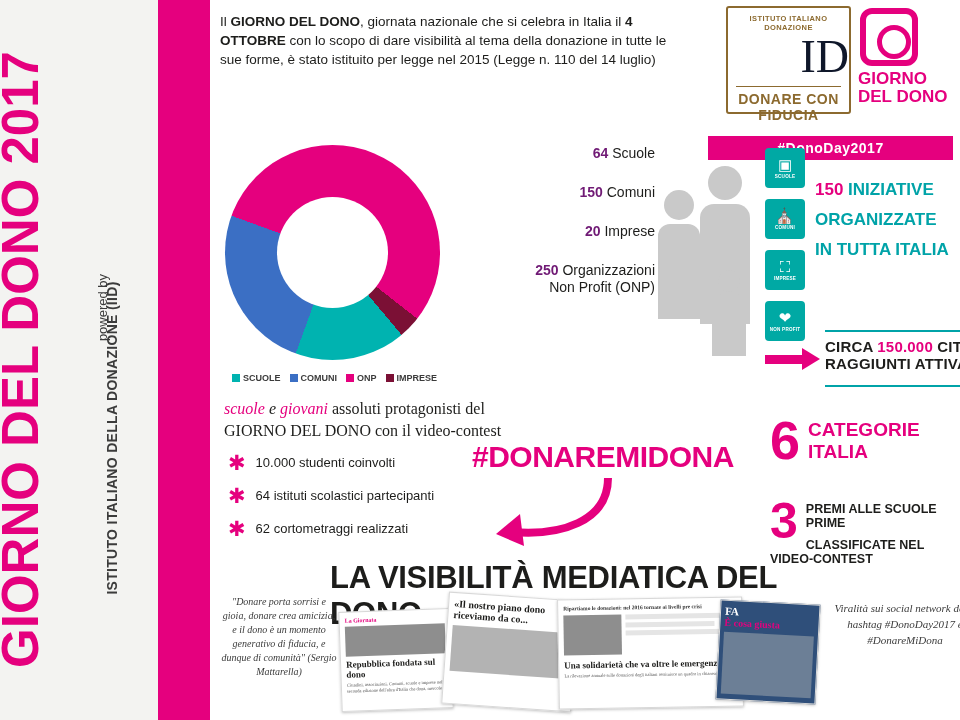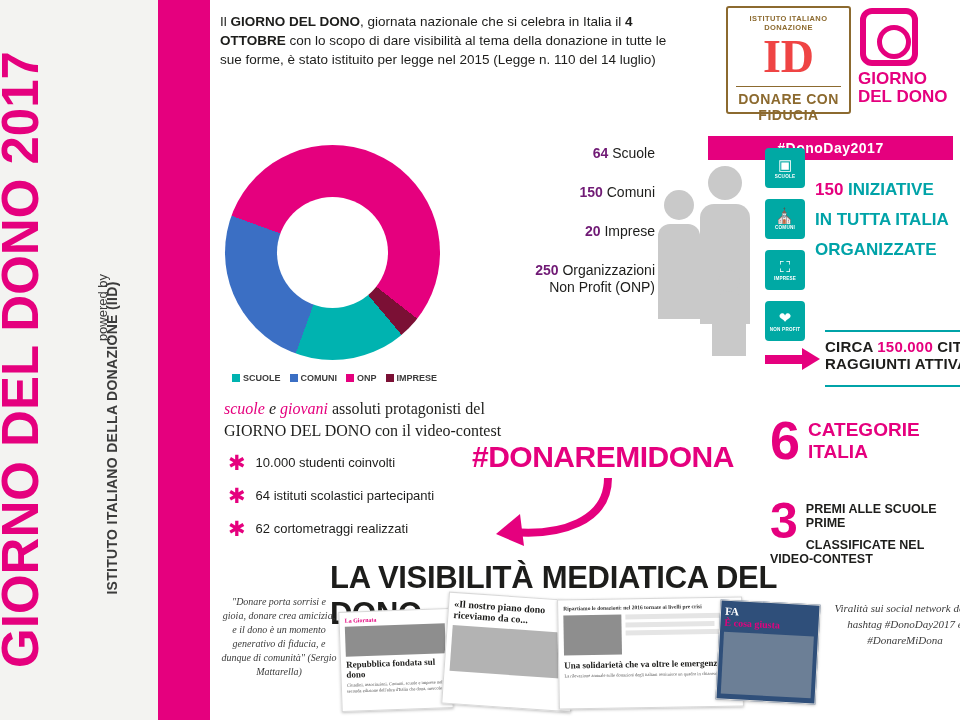--- a/index.html
+++ b/index.html
@@ -63,22 +63,23 @@
   }
   .iid-logo {
     position:absolute; left:0; top:0; width:125px; height:108px;
     border:2px solid #8c6a2f; border-radius:3px; background:#fff;
     text-align:center;
   }
   .iid-logo .top {
     font-size:7.5px; color:#8c6a2f; letter-spacing:.4px; margin-top:6px; font-weight:bold;
   }
   .iid-logo .big {
-    font-size:46px; font-weight:bold; color:#ef4444; line-height:46px; margin-top:2px;
+    font-size:46px; font-weight:normal; color:#0f172a; line-height:46px; margin-top:2px;
     font-family:"Liberation Serif", serif;
+    text-align:right;
   }
   .iid-logo .bot {
     font-size:14px; color:#8c6a2f; letter-spacing:.5px; margin-top:6px; font-weight:bold;
     border-top:1px solid #8c6a2f; padding-top:4px; margin-left:8px; margin-right:8px;
   }
   .gdd-logo { position:absolute; left:132px; top:0; width:112px; height:108px; }
   .gdd-logo .mark {
     position:absolute; left:2px; top:2px; width:58px; height:58px;
     border:6px solid #e5007e; border-radius:12px;
   }
@@ -333,22 +334,22 @@
     </div>
     <div class="ic">
       <span class="glyph">❤</span>
       <span class="lbl">NON PROFIT</span>
     </div>
   </div>
 
   <div id="iniziative">
     <div><span class="n">150</span>
       <span>INIZIATIVE</span></div>
+    <div>ORGANIZZATE</div>
     <div>IN TUTTA ITALIA</div>
-    <div>ORGANIZZATE</div>
   </div>
 
   <div id="quote-papa-wrap">
     
   </div>
 
   <div id="arrow-pink">
     <div class="shaft"></div>
     <div class="head"></div>
   </div>

